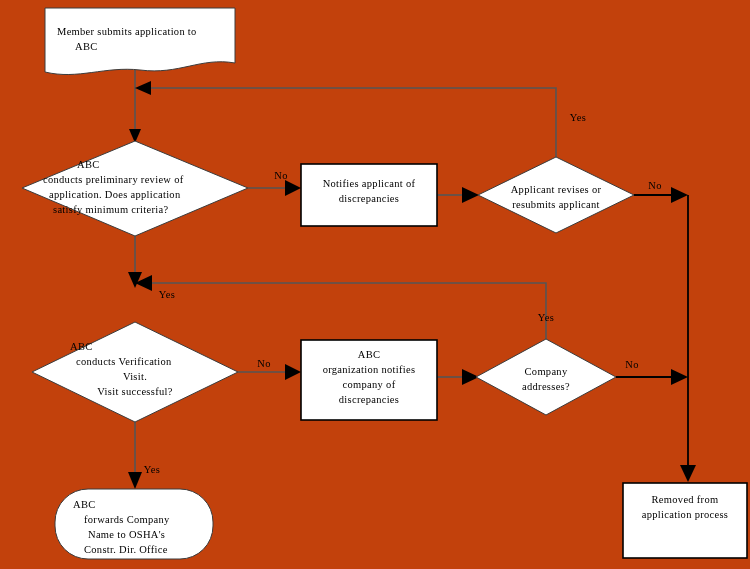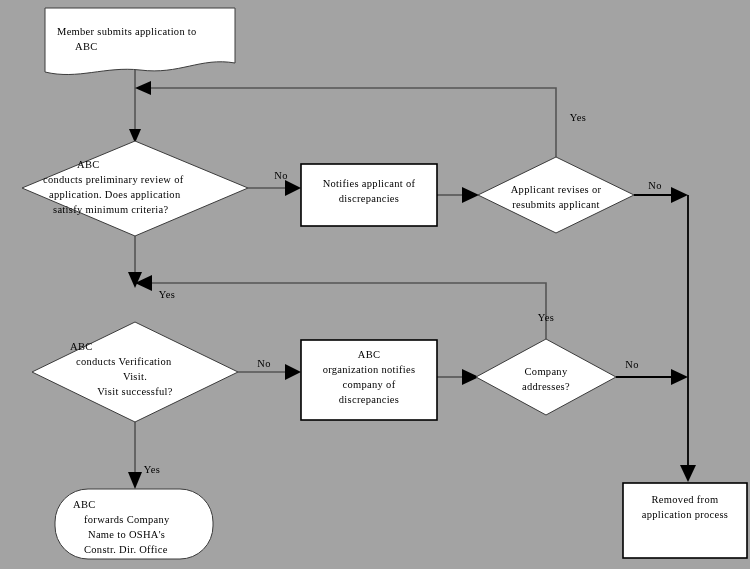--- a/index.html
+++ b/index.html
@@ -4,21 +4,21 @@
 <style>
   html, body {
     margin: 0;
     padding: 0;
     background: #ffffff;
   }
   #page {
     position: relative;
     width: 750px;
     height: 569px;
-    background: #a3a3a3;
+    background: #c2410c;
     font-family: "Liberation Serif", "DejaVu Serif", serif;
     overflow: hidden;
   }
   svg#flow {
     position: absolute;
     left: 0;
     top: 0;
     width: 750px;
     height: 569px;
   }

